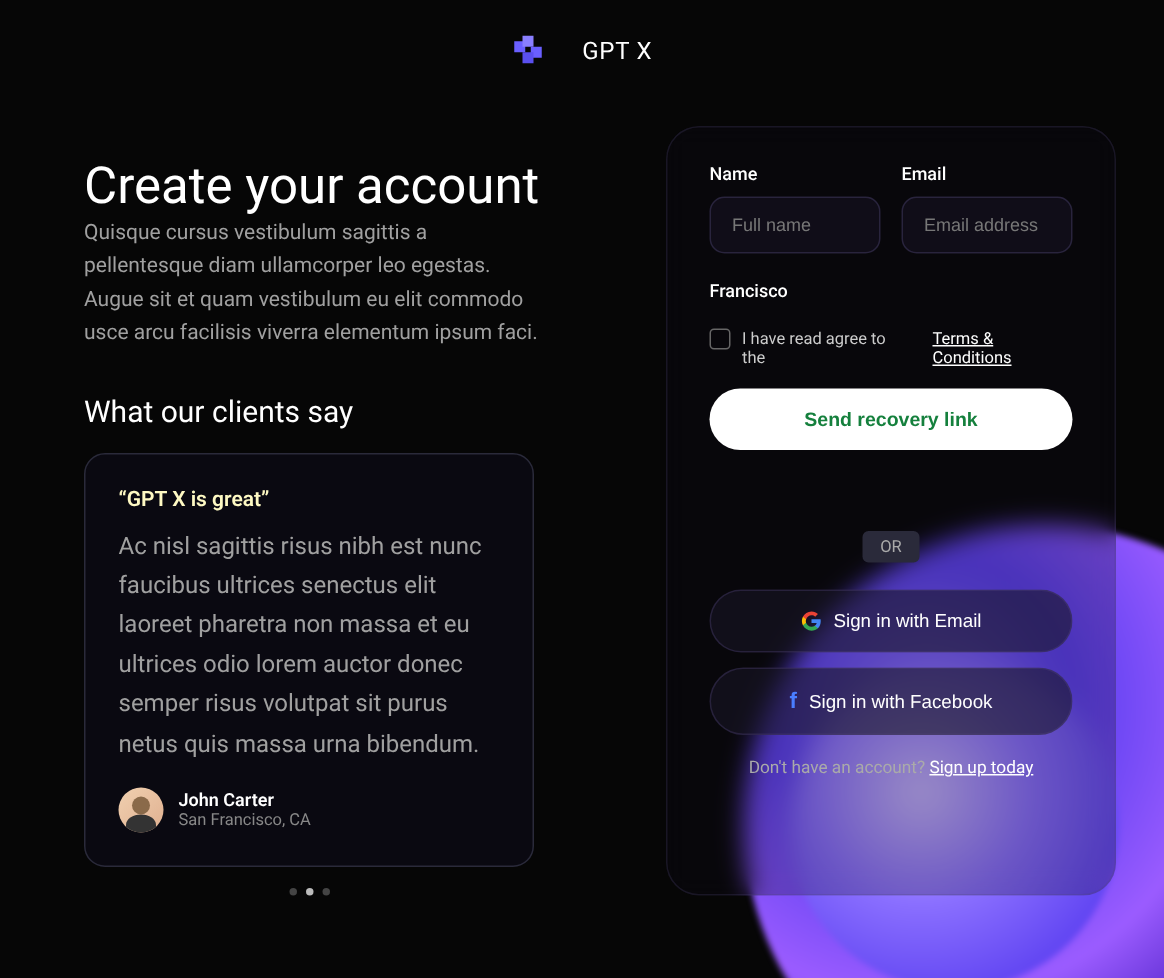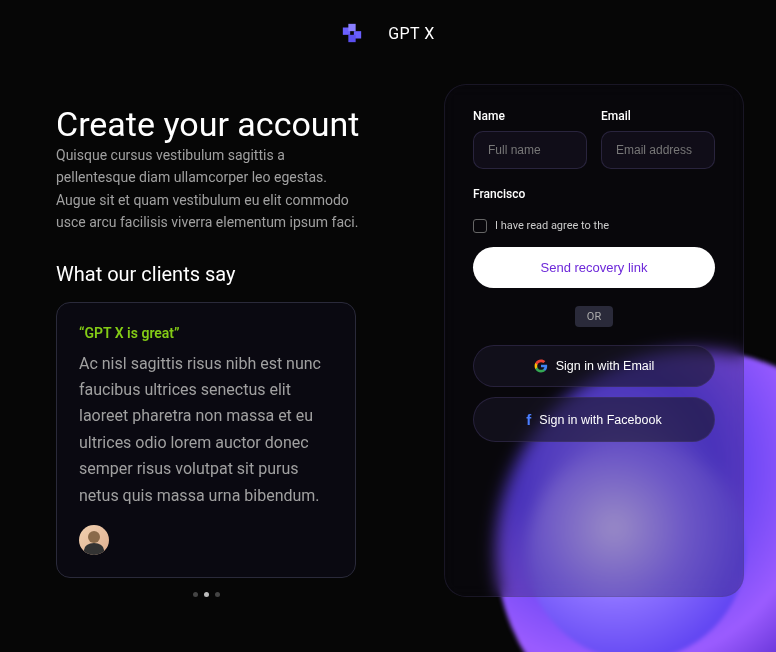--- a/index.html
+++ b/index.html
@@ -85,21 +85,21 @@
       margin-bottom: 16px;
     }
     .testimonial-card {
       border: 1px solid #2a2a3a;
       border-radius: 14px;
       padding: 22px;
       background: rgba(20, 16, 40, 0.35);
       max-width: 300px;
     }
     .testimonial-title {
-      color: #84cc16;
+      color: #fef9c3;
       font-size: 14px;
       font-weight: 600;
       margin-bottom: 10px;
     }
     .testimonial-body {
       color: #a0a0a0;
       font-size: 16px;
       line-height: 1.65;
       margin-bottom: 16px;
     }
@@ -221,32 +221,33 @@
       color: #fff;
       font-size: 11px;
       text-decoration: underline;
       margin-left: 8px;
       cursor: pointer;
     }
     .primary-btn {
       width: 100%;
       padding: 13px;
       background: #fff;
-      color: #6d28d9;
+      color: #15803d;
       border: none;
       border-radius: 24px;
       font-size: 13px;
-      font-weight: 400;
+      font-weight: 700;
       cursor: pointer;
       margin-bottom: 18px;
     }
     .divider {
       display: flex;
       justify-content: center;
       margin-bottom: 18px;
+      margin-top: 36px;
     }
     .divider-text {
       background: #2a2a3a;
       color: #aaa;
       font-size: 11px;
       padding: 4px 12px;
       border-radius: 4px;
     }
     .social-btn {
       width: 100%;
@@ -299,20 +300,24 @@
   <div class="left">
     <h1 class="heading">Create your account</h1>
     <p class="subtitle">Quisque cursus vestibulum sagittis a pellentesque diam ullamcorper leo egestas. Augue sit et quam vestibulum eu elit commodo usce arcu facilisis viverra elementum ipsum faci.</p>
     <h2 class="social-heading">What our clients say</h2>
 
     <div class="testimonial-card">
       <div class="testimonial-title">“GPT X is great”</div>
       <div class="testimonial-body">Ac nisl sagittis risus nibh est nunc faucibus ultrices senectus elit laoreet pharetra non massa et eu ultrices odio lorem auctor donec semper risus volutpat sit purus netus quis massa urna bibendum.</div>
       <div class="testimonial-author">
         <div class="avatar"></div>
+        <div>
+          <div class="author-name">John Carter</div>
+          <div class="author-loc">San Francisco, CA</div>
+        </div>
       </div>
     </div>
     <div class="dots">
       <div class="dot"></div>
       <div class="dot active"></div>
       <div class="dot"></div>
     </div>
   </div>
 
   <div class="right">
@@ -325,32 +330,36 @@
         <label class="field-label">Email</label>
         <input class="input" type="email" placeholder="Email address" style="">
       </div>
     </div>
     <div class="field">
       <label class="field-label">Francisco</label>
     </div>
     <div class="check-row">
       <div class="checkbox"></div>
       <span class="check-text">I have read agree to the</span>
+      <a class="terms-link">Terms &amp; Conditions</a>
     </div>
     <button class="primary-btn">Send recovery link</button>
     <div class="divider">
       <span class="divider-text">OR</span>
     </div>
     <button class="social-btn">
       <svg width="14" height="14" viewBox="0 0 24 24">
         <path fill="#4285F4" d="M22.56 12.25c0-.78-.07-1.53-.2-2.25H12v4.26h5.92c-.26 1.37-1.04 2.53-2.21 3.31v2.77h3.57c2.08-1.92 3.28-4.74 3.28-8.09z"></path>
         <path fill="#34A853" d="M12 23c2.97 0 5.46-.98 7.28-2.66l-3.57-2.77c-.98.66-2.23 1.06-3.71 1.06-2.86 0-5.29-1.93-6.16-4.53H2.18v2.84C3.99 20.53 7.7 23 12 23z"></path>
         <path fill="#FBBC05" d="M5.84 14.09c-.22-.66-.35-1.36-.35-2.09s.13-1.43.35-2.09V7.07H2.18C1.43 8.55 1 10.22 1 12s.43 3.45 1.18 4.93l3.66-2.84z"></path>
         <path fill="#EA4335" d="M12 5.38c1.62 0 3.06.56 4.21 1.64l3.15-3.15C17.45 2.09 14.97 1 12 1 7.7 1 3.99 3.47 2.18 7.07l3.66 2.84c.87-2.6 3.3-4.53 6.16-4.53z"></path>
       </svg>
       <span>Sign in with Email</span>
     </button>
     <button class="social-btn">
       <span class="fb-icon">f</span>
       <span>Sign in with Facebook</span>
     </button>
+    <div class="footer-text">
+      <span>Don't have an account? </span><a class="footer-link">Sign up today</a>
+    </div>
   </div>
 </div>
 
 </body></html>

